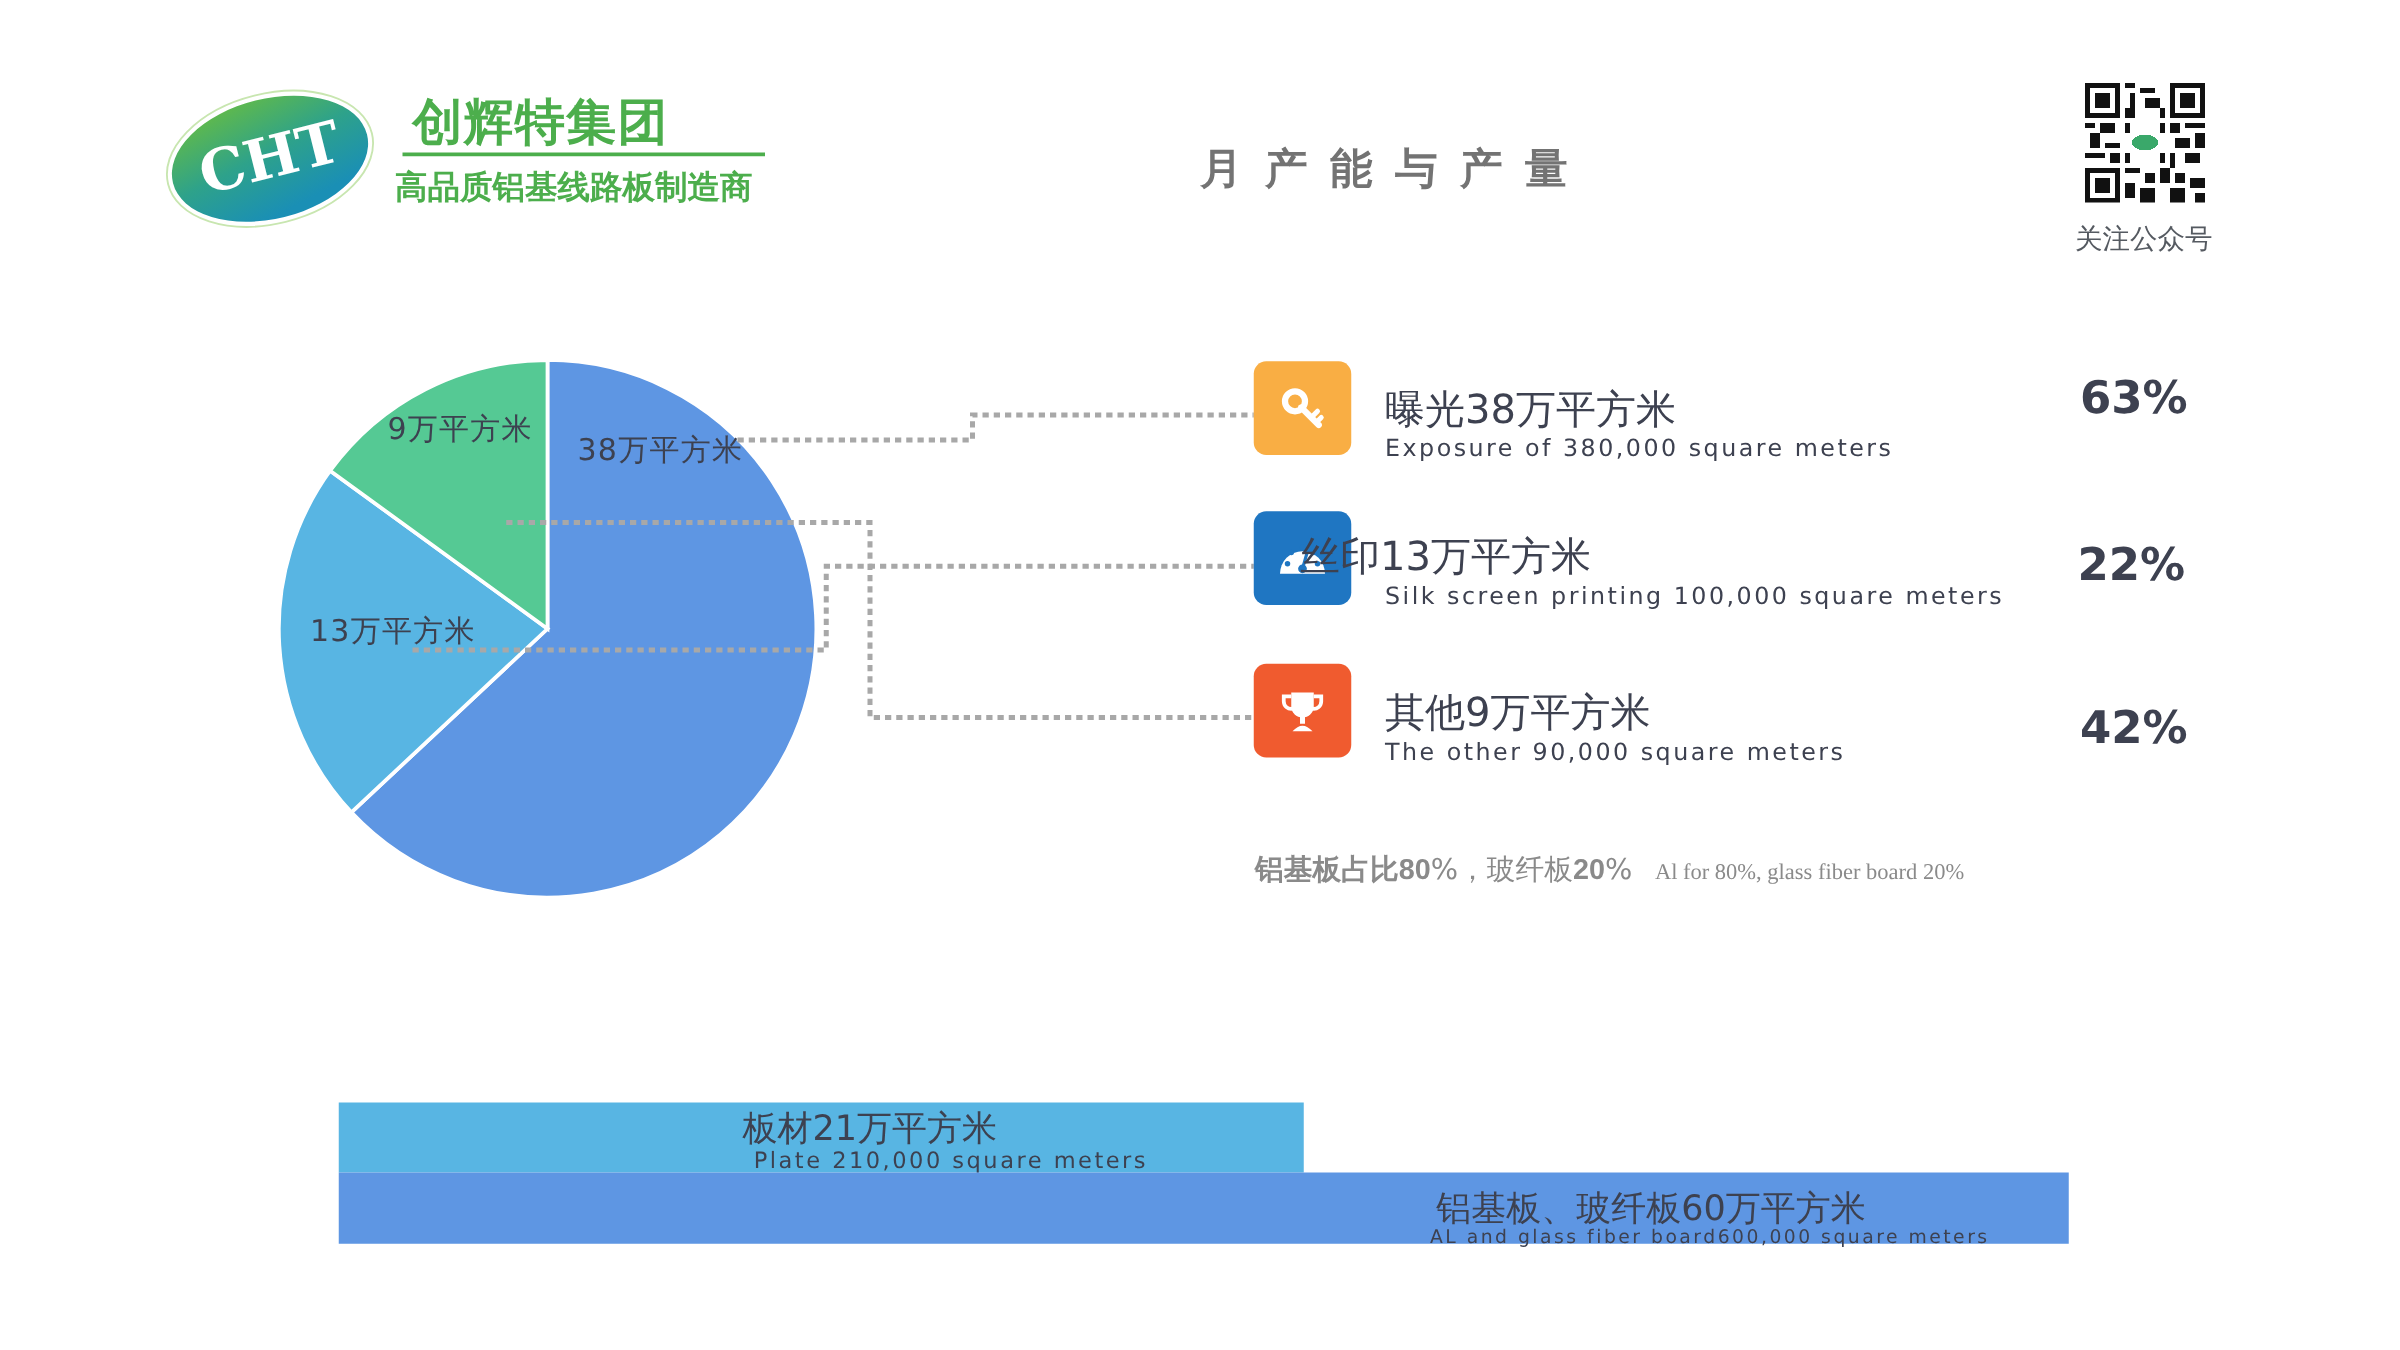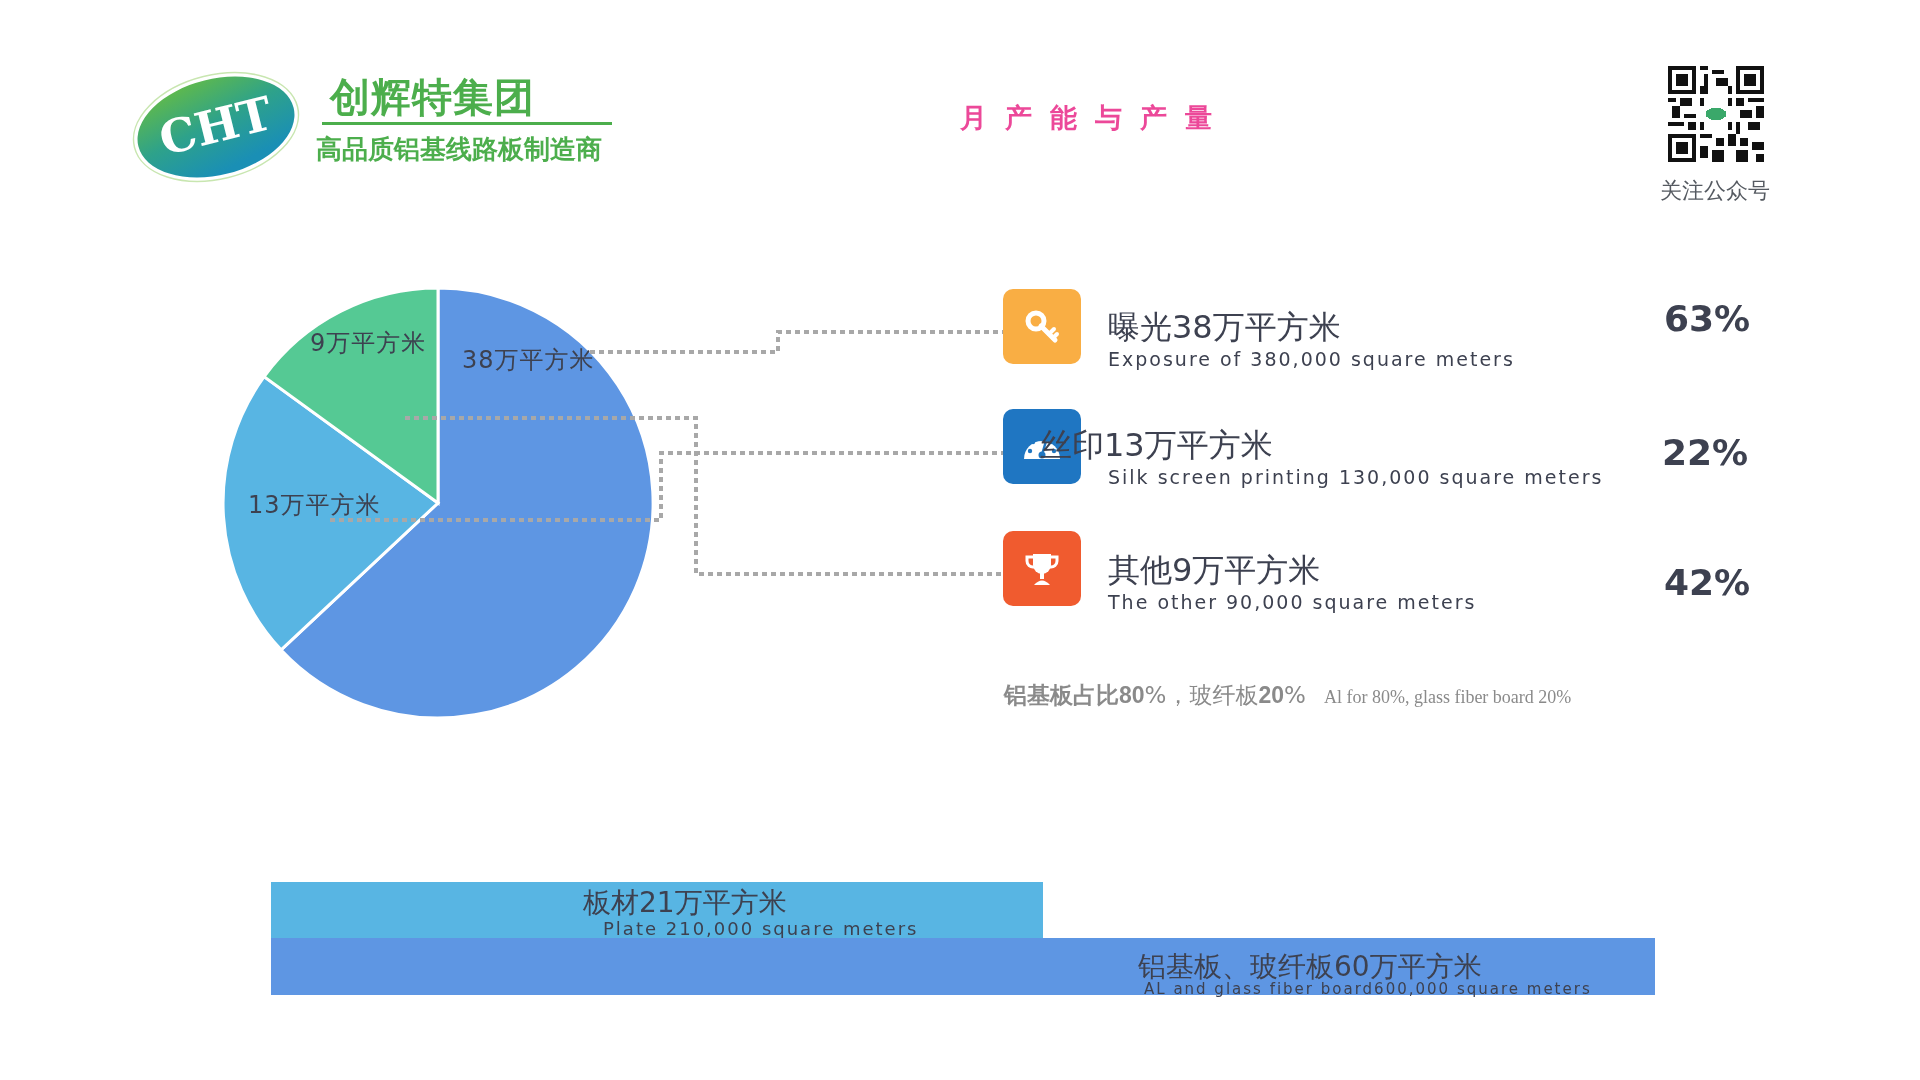--- a/index.html
+++ b/index.html
@@ -6,21 +6,21 @@
   body { width:1920px; height:1080px; background:#ffffff; position:relative; overflow:hidden;
          font-family:"DejaVu Sans","Liberation Sans",sans-serif; color:#3d4150; }
   .abs { position:absolute; }
 
   
   .logo-ellipse { left:130px; top:70px; width:172px; height:114px; }
   .brand-name { left:330px; top:70px; width:280px; font-size:40px; font-weight:bold; color:#4cae4c; letter-spacing:1px; }
   .brand-rule { left:322px; top:122px; width:290px; height:3px; background:#4cae4c; }
   .brand-tag { left:316px; top:132px; width:300px; font-size:26px; font-weight:bold; color:#4cae4c; white-space:nowrap; }
 
-  .page-title { left:960px; top:100px; font-size:27px; font-weight:bold; color:#ec4899; letter-spacing:18px; white-space:nowrap; }
+  .page-title { left:960px; top:112px; font-size:34px; font-weight:bold; color:#737373; letter-spacing:18px; white-space:nowrap; }
 
   .qr-wrap { left:1668px; top:66px; width:96px; height:96px; }
   .qr-caption { left:1650px; top:164px; width:130px; text-align:center; font-size:22px; color:#555a61;margin-top:12px; }
 
   
   .pie { left:213px; top:278px; width:450px; height:450px; }
   .pie-label { font-size:24px; color:#3d4150; white-space:nowrap; letter-spacing:1px; }
 
   
   .conn { left:0; top:0; width:1920px; height:1080px; pointer-events:none; }
@@ -30,21 +30,21 @@
   .item-title { font-size:32px; color:#3d4150; white-space:nowrap; }
   .item-sub { font-size:19px; color:#3d4150; letter-spacing:2px; white-space:nowrap; }
   .item-pct { font-size:36px; font-weight:bold; color:#3d4150; white-space:nowrap; }
 
   .note { left:1004px; top:680px; font-size:23px; color:#8a8a8a; white-space:nowrap; }
   .note b { font-family:"Liberation Sans",sans-serif; }
   .note .en { font-family:"Liberation Serif","DejaVu Serif",serif; margin-left:18px; font-size:18px; }
 
   
   .bar { display:block; }
-  .bar-label-cn { font-size:28px; color:#3d4150; white-space:nowrap; }
+  .bar-label-cn { font-size:28px; color:#3d4150; white-space:nowrap;margin-left:11px; }
   .bar-label-en { font-size:18px; color:#3d4150; letter-spacing:2px; white-space:nowrap; }
 </style>
 </head>
 <body>
 
 <svg class="abs logo-ellipse" viewBox="0 0 172 114">
   <defs>
     <linearGradient id="lg" x1="0" y1="0" x2="0.4" y2="1">
       <stop offset="0" stop-color="#6cbf3c"></stop>
       <stop offset="0.55" stop-color="#2ea28a"></stop>
@@ -148,21 +148,21 @@
     <circle cx="10" cy="24" r="2.2" fill="#1f76c2"></circle>
       <circle cx="13" cy="15" r="2.2" fill="#1f76c2"></circle>
     <circle cx="22" cy="11" r="2.2" fill="#1f76c2"></circle>
       <circle cx="31" cy="15" r="2.2" fill="#1f76c2"></circle>
       <circle cx="34" cy="24" r="2.2" fill="#1f76c2"></circle>
     <line x1="22" y1="28" x2="26" y2="14" stroke="#1f76c2" stroke-width="2.5"></line>
     <circle cx="22" cy="28" r="3.5" fill="#1f76c2"></circle>
   </svg>
 </div>
 <div class="abs item-title" style="left:1040px;top:424px;">丝印13万平方米</div>
-<div class="abs item-sub" style="left:1108px;top:466px;">Silk screen printing 130,000 square meters</div>
+<div class="abs item-sub" style="left:1108px;top:466px;">Silk screen printing 100,000 square meters</div>
 <div class="abs item-pct" style="left:1662px;top:432px;">22%</div>
 
 <div class="abs item-icon" style="left:1003px;top:531px;background:#f05b2f;">
   <svg width="40" height="40" viewBox="0 0 40 40">
     <path d="M11,5 H29 V16 A9,9 0 0 1 11,16 Z" fill="#fff"></path>
     <path d="M11,8 H5 V12 A6,6 0 0 0 12,18" fill="none" stroke="#fff" stroke-width="3"></path>
     <path d="M29,8 H35 V12 A6,6 0 0 1 28,18" fill="none" stroke="#fff" stroke-width="3"></path>
     <rect x="18" y="24" width="4" height="6" fill="#fff"></rect>
     <path d="M12,36 Q20,27 28,36 Z" fill="#fff"></path>
   </svg>

